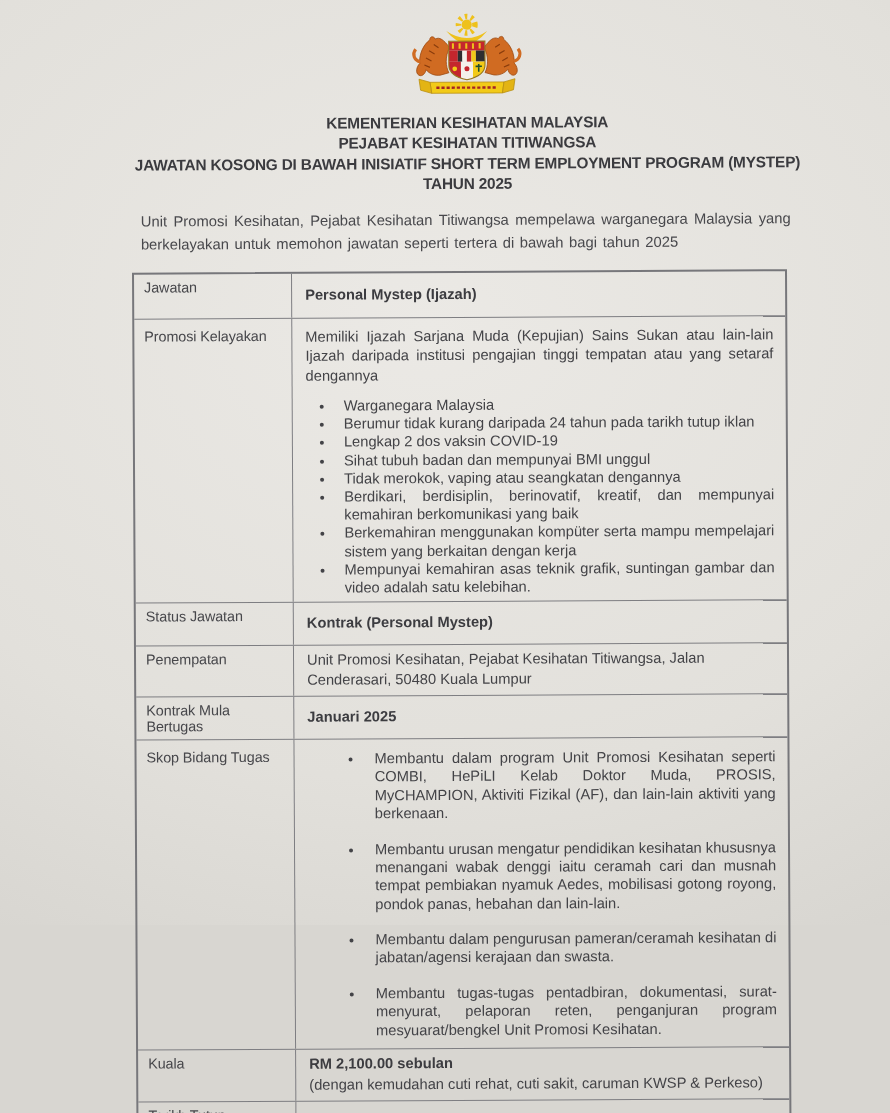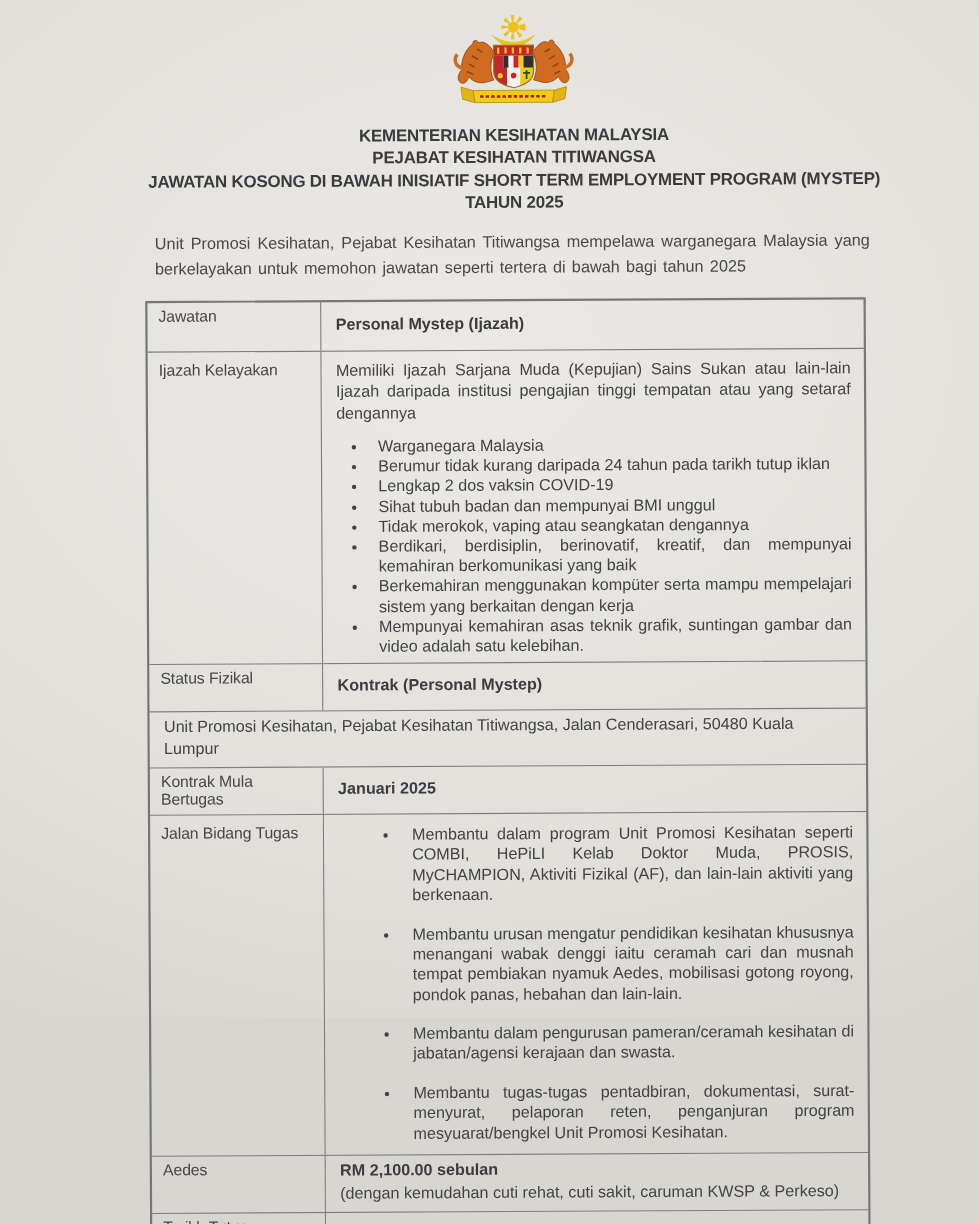--- a/index.html
+++ b/index.html
@@ -145,78 +145,81 @@
         <div class="cl">
           <span>Jawatan</span>
         </div>
         <div class="cv">
           <span class="bold">Personal Mystep (Ijazah)</span>
         </div>
       </div>
 
       <div class="row r2 top">
         <div class="cl">
-          <span>Ijazah Kelayakan</span>
+          <span>Promosi Kelayakan</span>
         </div>
         <div class="cv">
           <p class="syarat-intro">Memiliki Ijazah Sarjana Muda (Kepujian) Sains Sukan atau lain-lain Ijazah daripada institusi pengajian tinggi tempatan atau yang setaraf dengannya</p>
           <ul class="syarat">
             <li>Warganegara Malaysia</li>
             <li>Berumur tidak kurang daripada 24 tahun pada tarikh tutup iklan</li>
             <li>Lengkap 2 dos vaksin COVID-19</li>
             <li>Sihat tubuh badan dan mempunyai BMI unggul</li>
             <li>Tidak merokok, vaping atau seangkatan dengannya</li>
             <li>Berdikari, berdisiplin, berinovatif, kreatif, dan mempunyai kemahiran berkomunikasi yang baik</li>
             <li>Berkemahiran menggunakan kompüter serta mampu mempelajari sistem yang berkaitan dengan kerja</li>
             <li>Mempunyai kemahiran asas teknik grafik, suntingan gambar dan video adalah satu kelebihan.</li>
           </ul>
         </div>
       </div>
 
       <div class="row r3">
         <div class="cl">
-          <span>Status Fizikal</span>
+          <span>Status Jawatan</span>
         </div>
         <div class="cv">
           <span class="bold">Kontrak (Personal Mystep)</span>
         </div>
       </div>
 
       <div class="row r4">
+        <div class="cl">
+          <span>Penempatan</span>
+        </div>
         <div class="cv">
           <span>Unit Promosi Kesihatan, Pejabat Kesihatan Titiwangsa, Jalan Cenderasari, 50480 Kuala Lumpur</span>
         </div>
       </div>
 
       <div class="row r5">
         <div class="cl">
           <span>Kontrak Mula Bertugas</span>
         </div>
         <div class="cv">
           <span class="bold">Januari 2025</span>
         </div>
       </div>
 
       <div class="row r6 top">
         <div class="cl">
-          <span>Jalan Bidang Tugas</span>
+          <span>Skop Bidang Tugas</span>
         </div>
         <div class="cv">
           <ul class="skop">
             <li>Membantu dalam program Unit Promosi Kesihatan seperti COMBI, HePiLI Kelab Doktor Muda, PROSIS, MyCHAMPION, Aktiviti Fizikal (AF), dan lain-lain aktiviti yang berkenaan.</li>
             <li>Membantu urusan mengatur pendidikan kesihatan khususnya menangani wabak denggi iaitu ceramah cari dan musnah tempat pembiakan nyamuk Aedes, mobilisasi gotong royong, pondok panas, hebahan dan lain-lain.</li>
             <li>Membantu dalam pengurusan pameran/ceramah kesihatan di jabatan/agensi kerajaan dan swasta.</li>
             <li>Membantu tugas-tugas pentadbiran, dokumentasi, surat-menyurat, pelaporan reten, penganjuran program mesyuarat/bengkel Unit Promosi Kesihatan.</li>
           </ul>
         </div>
       </div>
 
       <div class="row r7">
         <div class="cl">
-          <span>Aedes</span>
+          <span>Kuala</span>
         </div>
         <div class="cv">
           <span class="bold">RM 2,100.00 sebulan</span>
           <span class="note">(dengan kemudahan cuti rehat, cuti sakit, caruman KWSP &amp; Perkeso)</span>
         </div>
       </div>
 
       <div class="row r8">
         <div class="cl">
           <span>Tarikh Tutup Permohonan</span>

